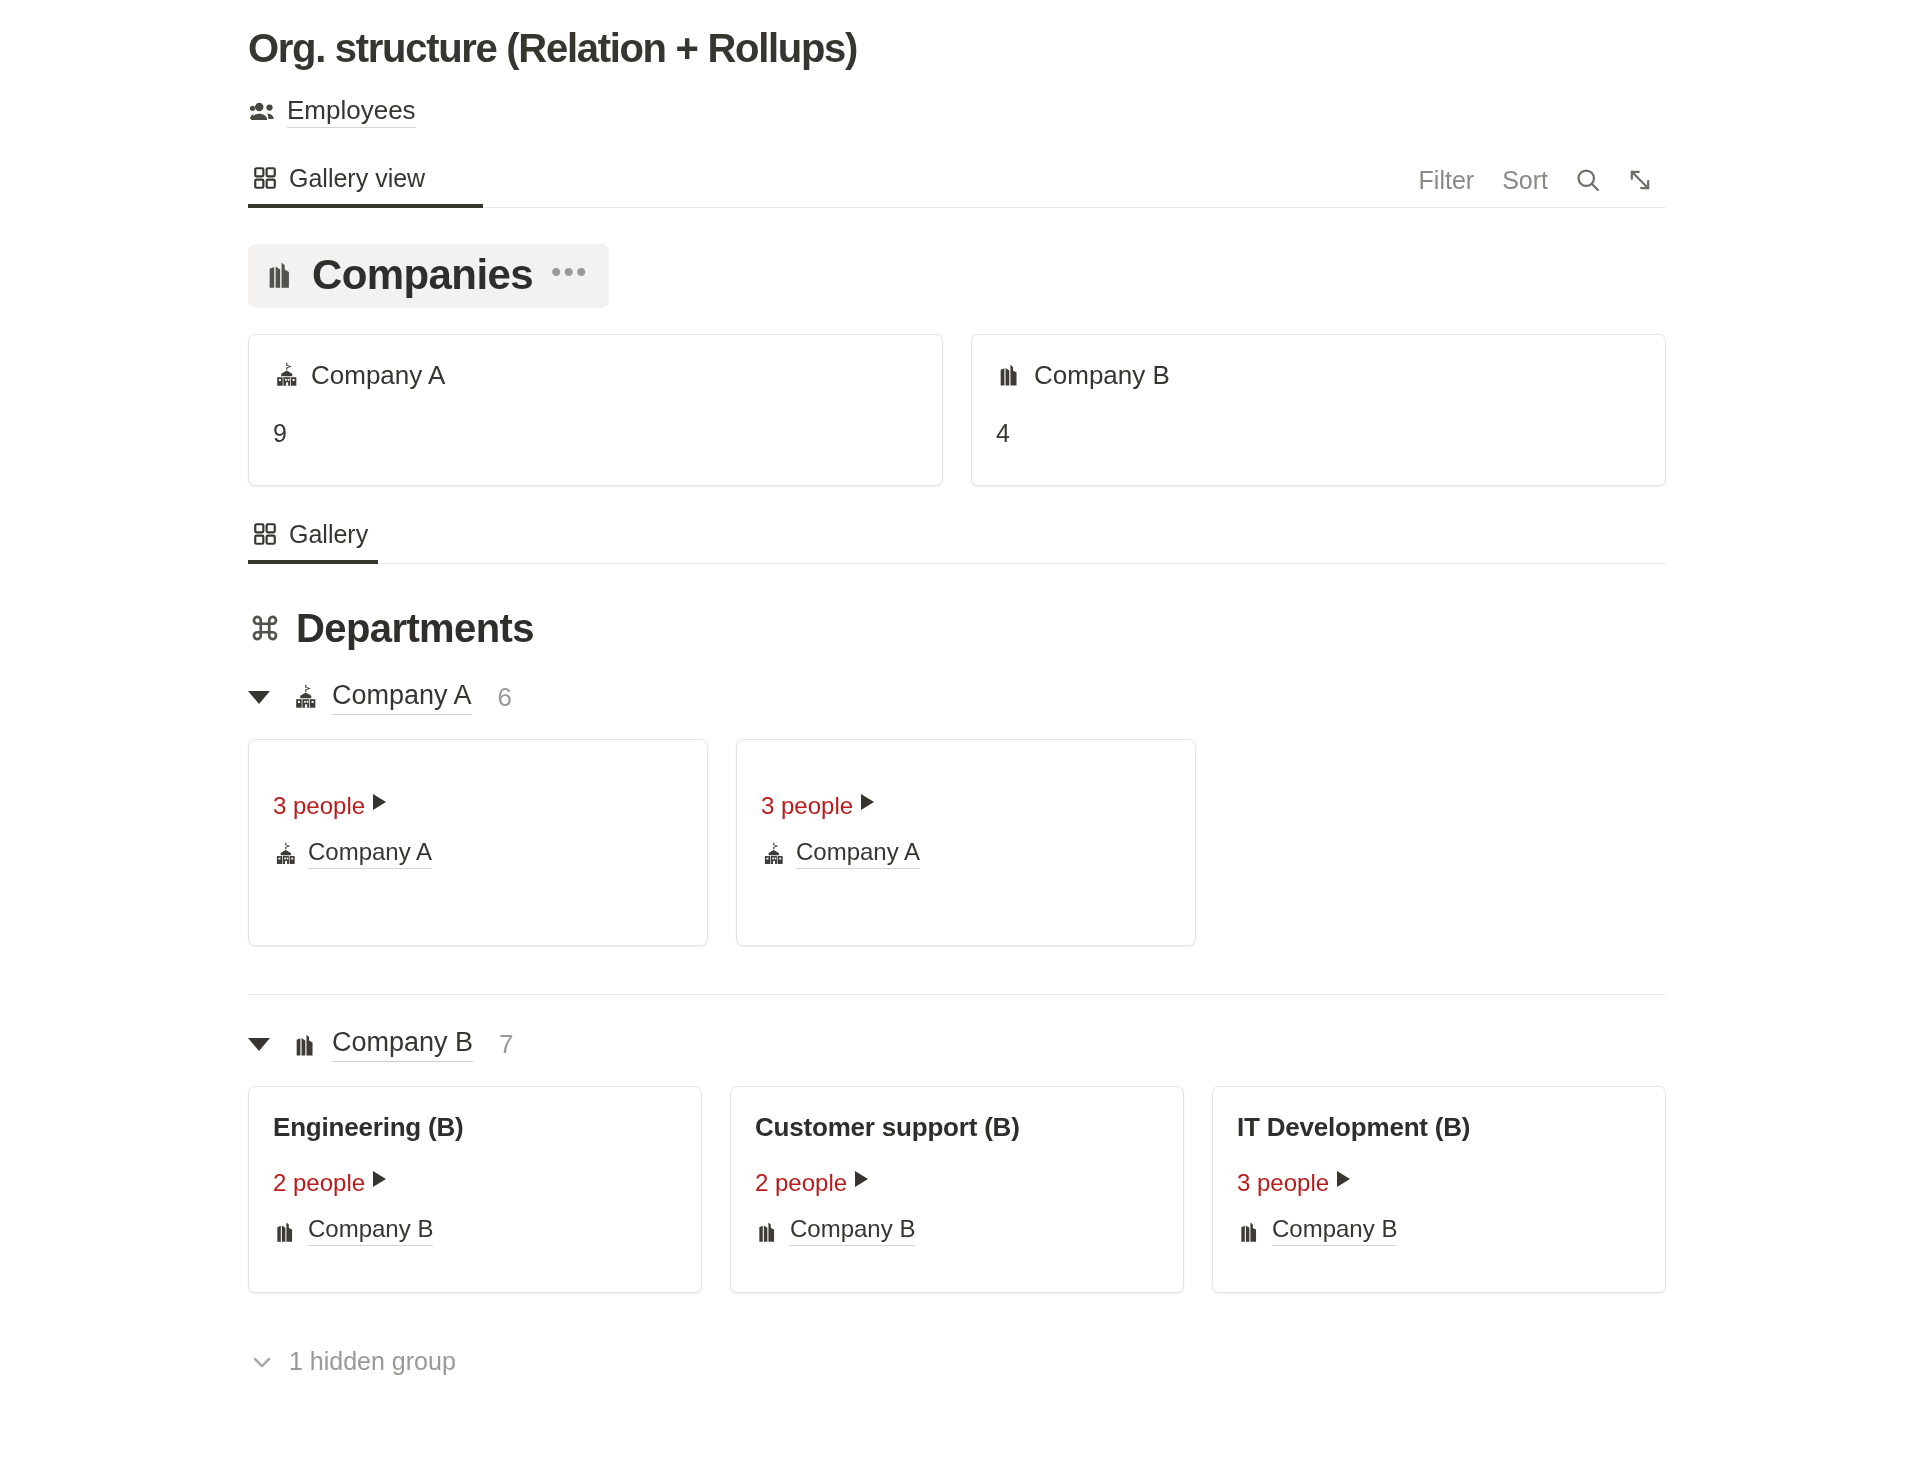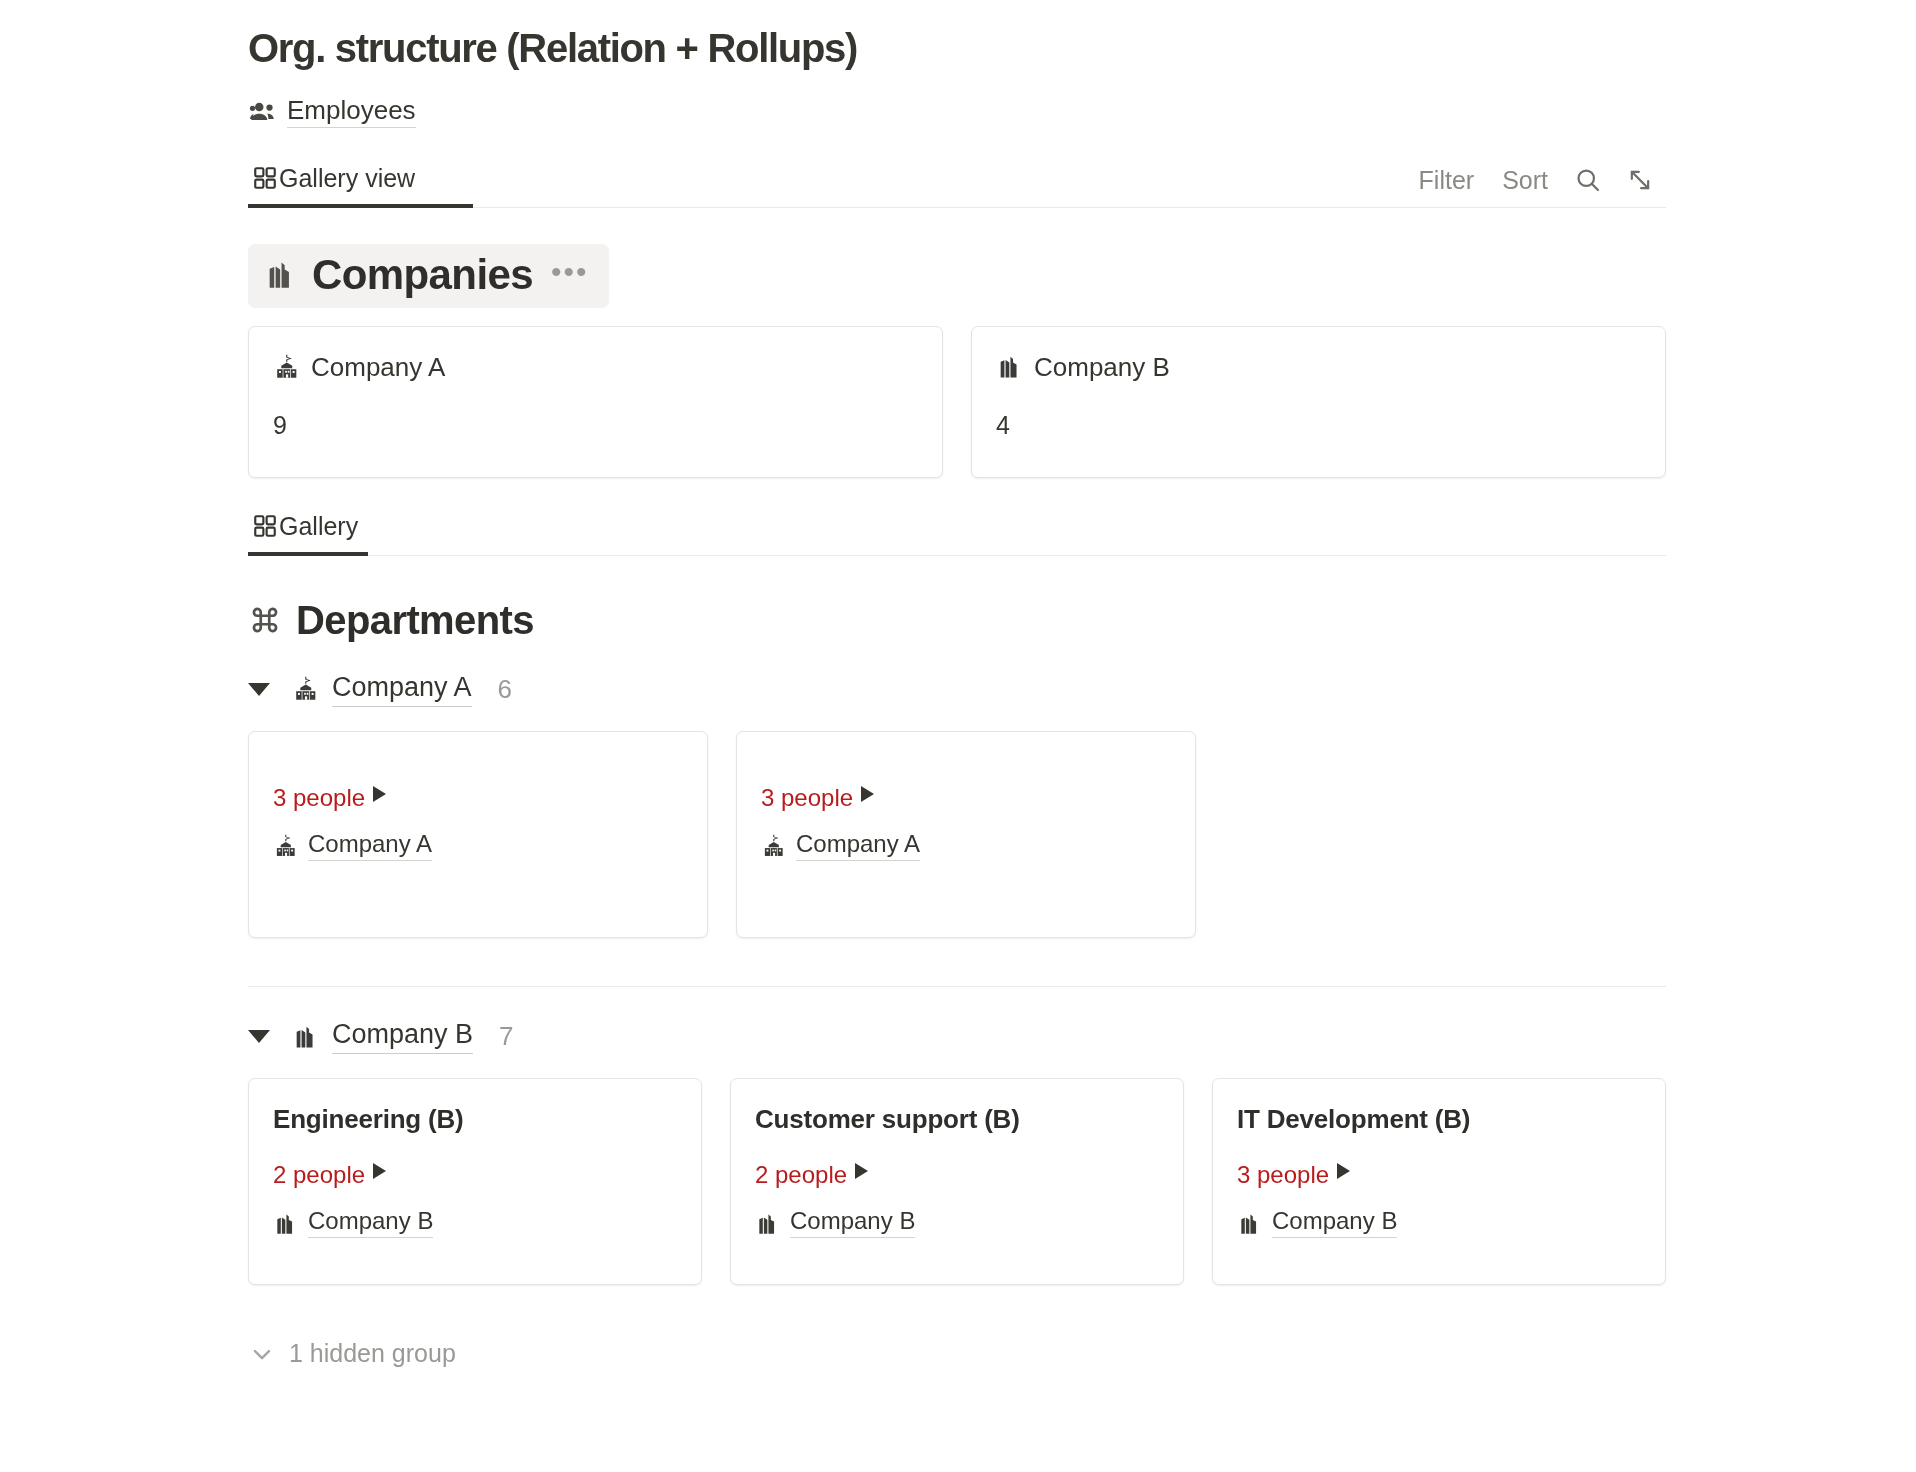--- a/index.html
+++ b/index.html
@@ -58,21 +58,21 @@
     align-items: flex-end;
     justify-content: space-between;
     border-bottom: 1.5px solid #eceae6;
     padding-bottom: 0;
     margin-bottom: 0;
   }
   .viewtabs { display: flex; }
   .viewtab {
     display: inline-flex;
     align-items: center;
-    gap: 1px;
+    gap: 11px;
     font-size: 25px;
     color: #37352f;
     padding: 0 10px 14px 4px;
     position: relative;
   }
   .viewtab.active::after {
     content: "";
     position: absolute;
     left: 0; right: 0; bottom: -1.5px;
     height: 4px;
@@ -93,21 +93,21 @@
     align-items: center;
   }
   .viewactions .act.icon { color: #6f6d68; padding: 0 12px; }
 
   
   .section-head {
     display: inline-flex;
     align-items: center;
     gap: 14px;
     margin-top: 36px;
-    margin-bottom: 18px;
+    margin-bottom: 26px;
   }
   .section-head.hl {
     background: #f3f2f0;
     border-radius: 7px;
     padding: 10px 20px 12px 16px;
   }
   .section-head .title {
     font-size: 42px;
     font-weight: 700;
     letter-spacing: -0.6px;

